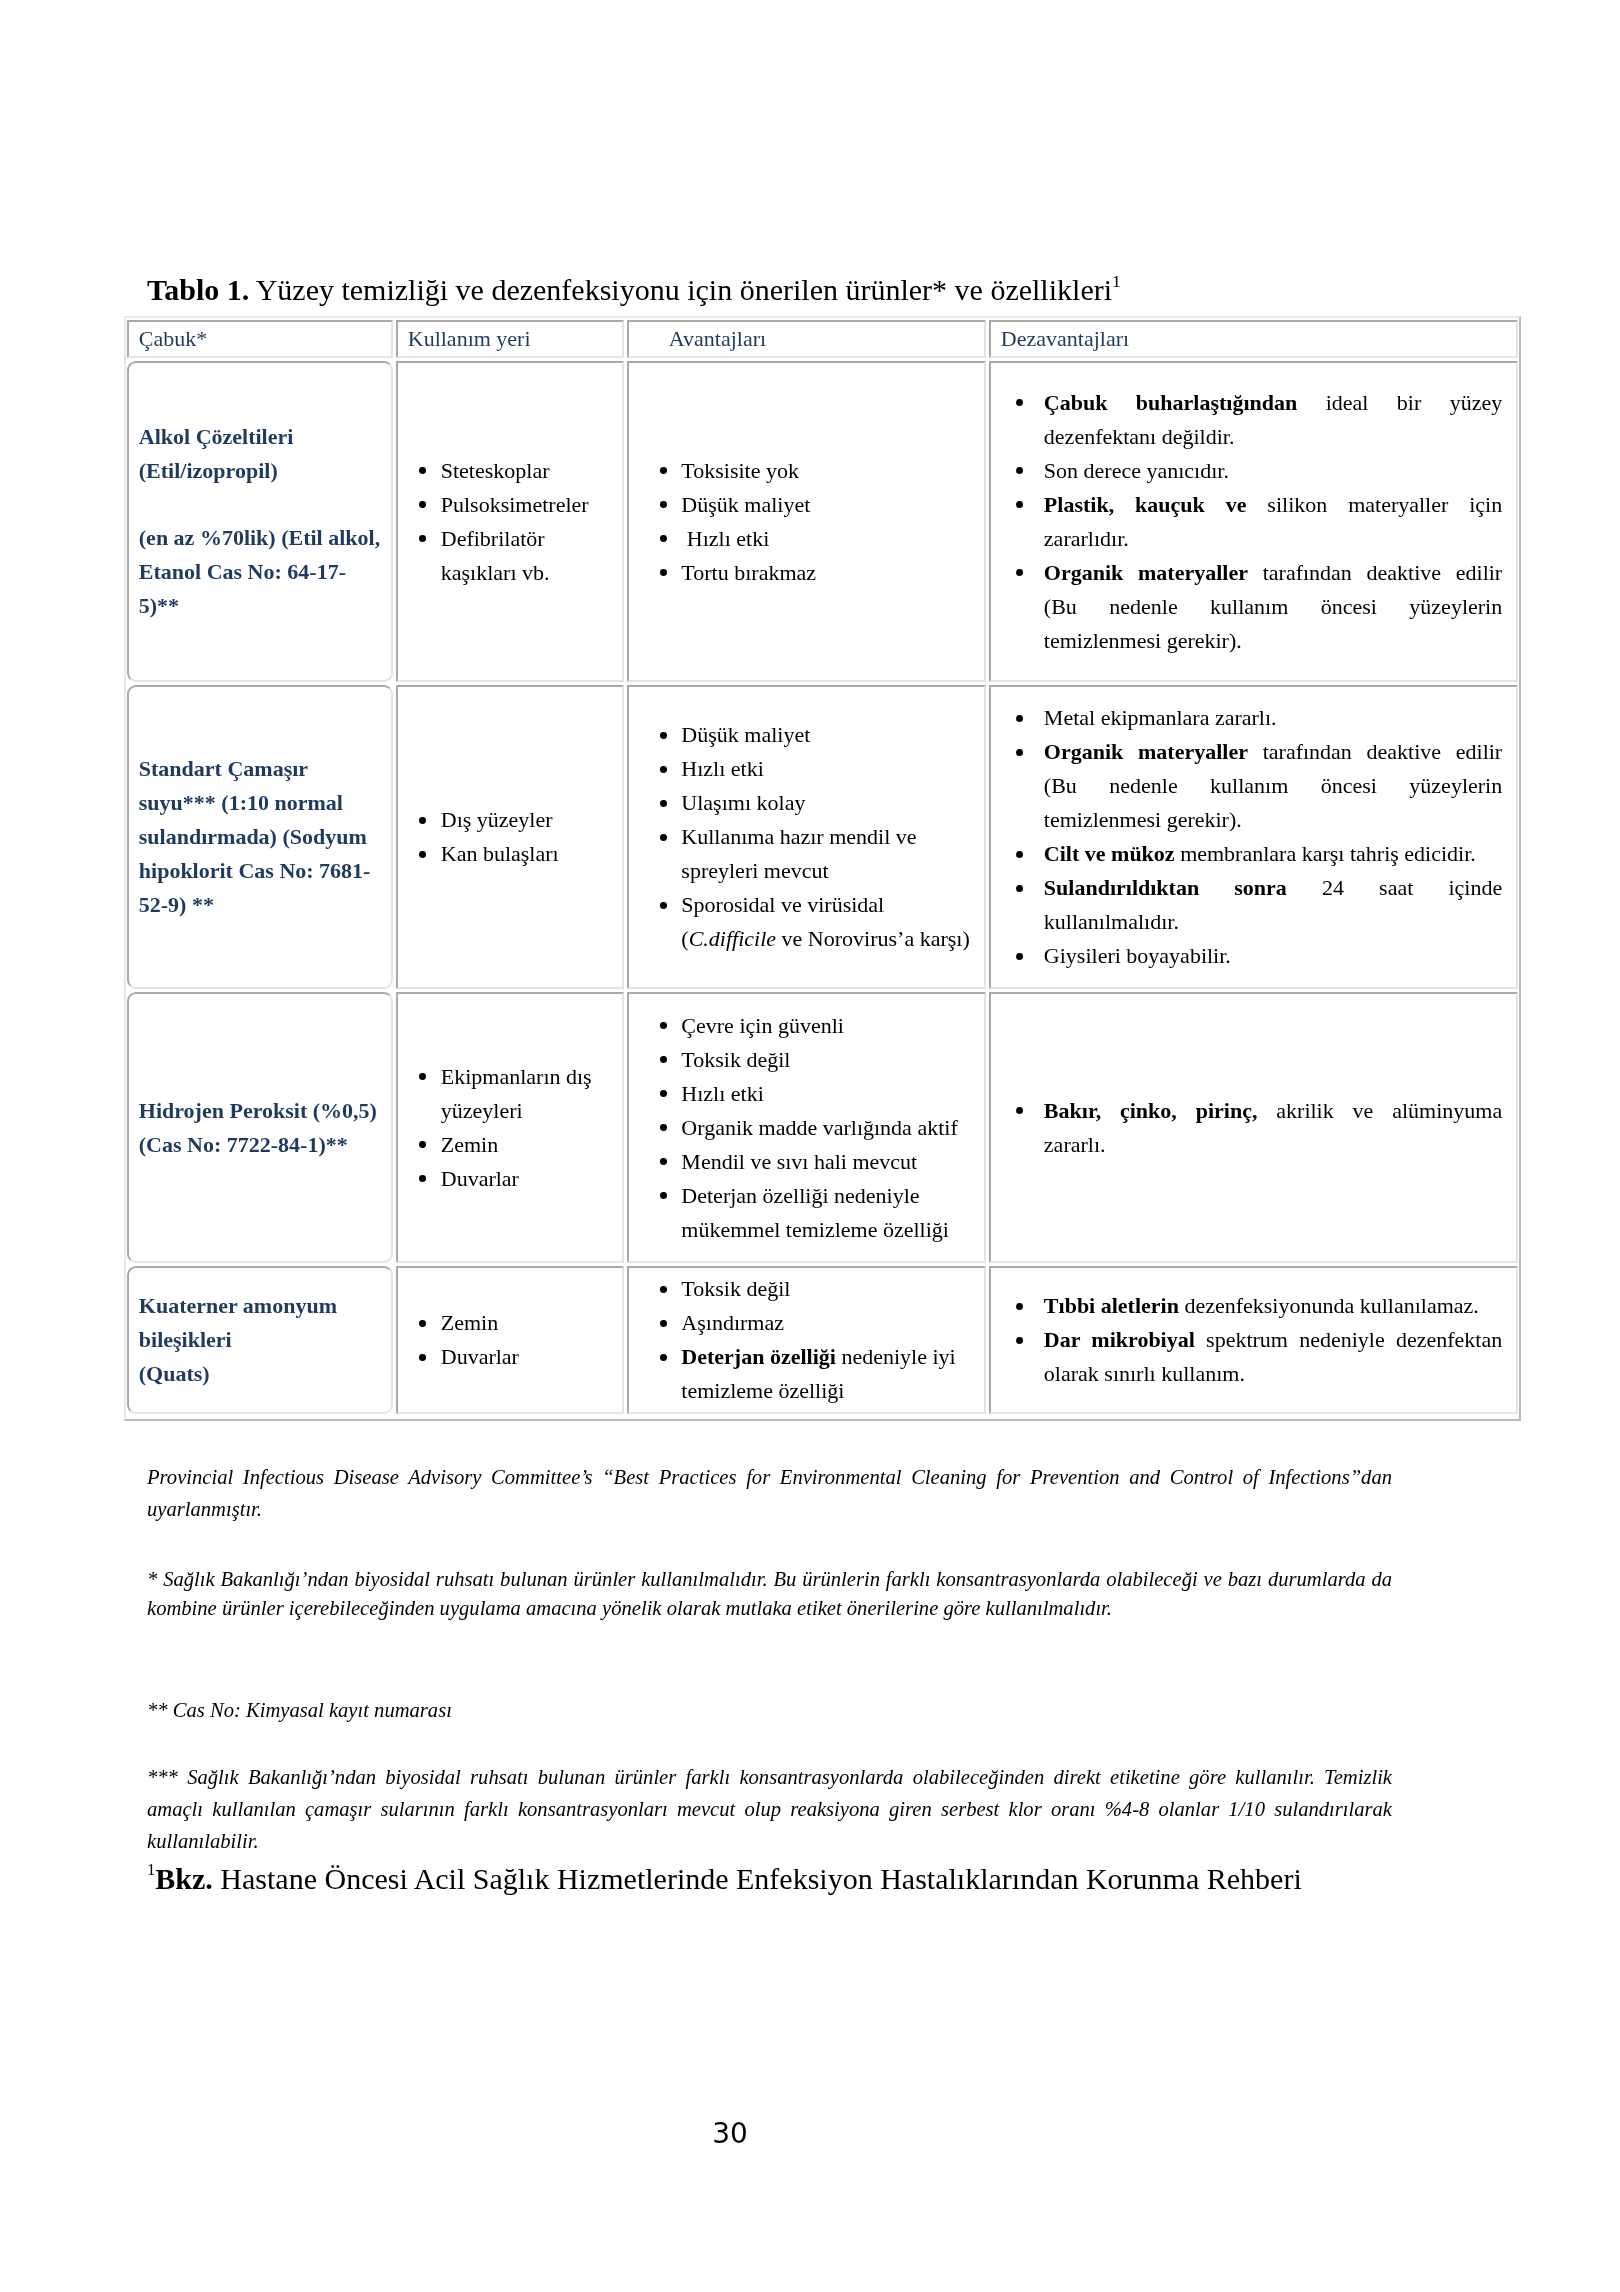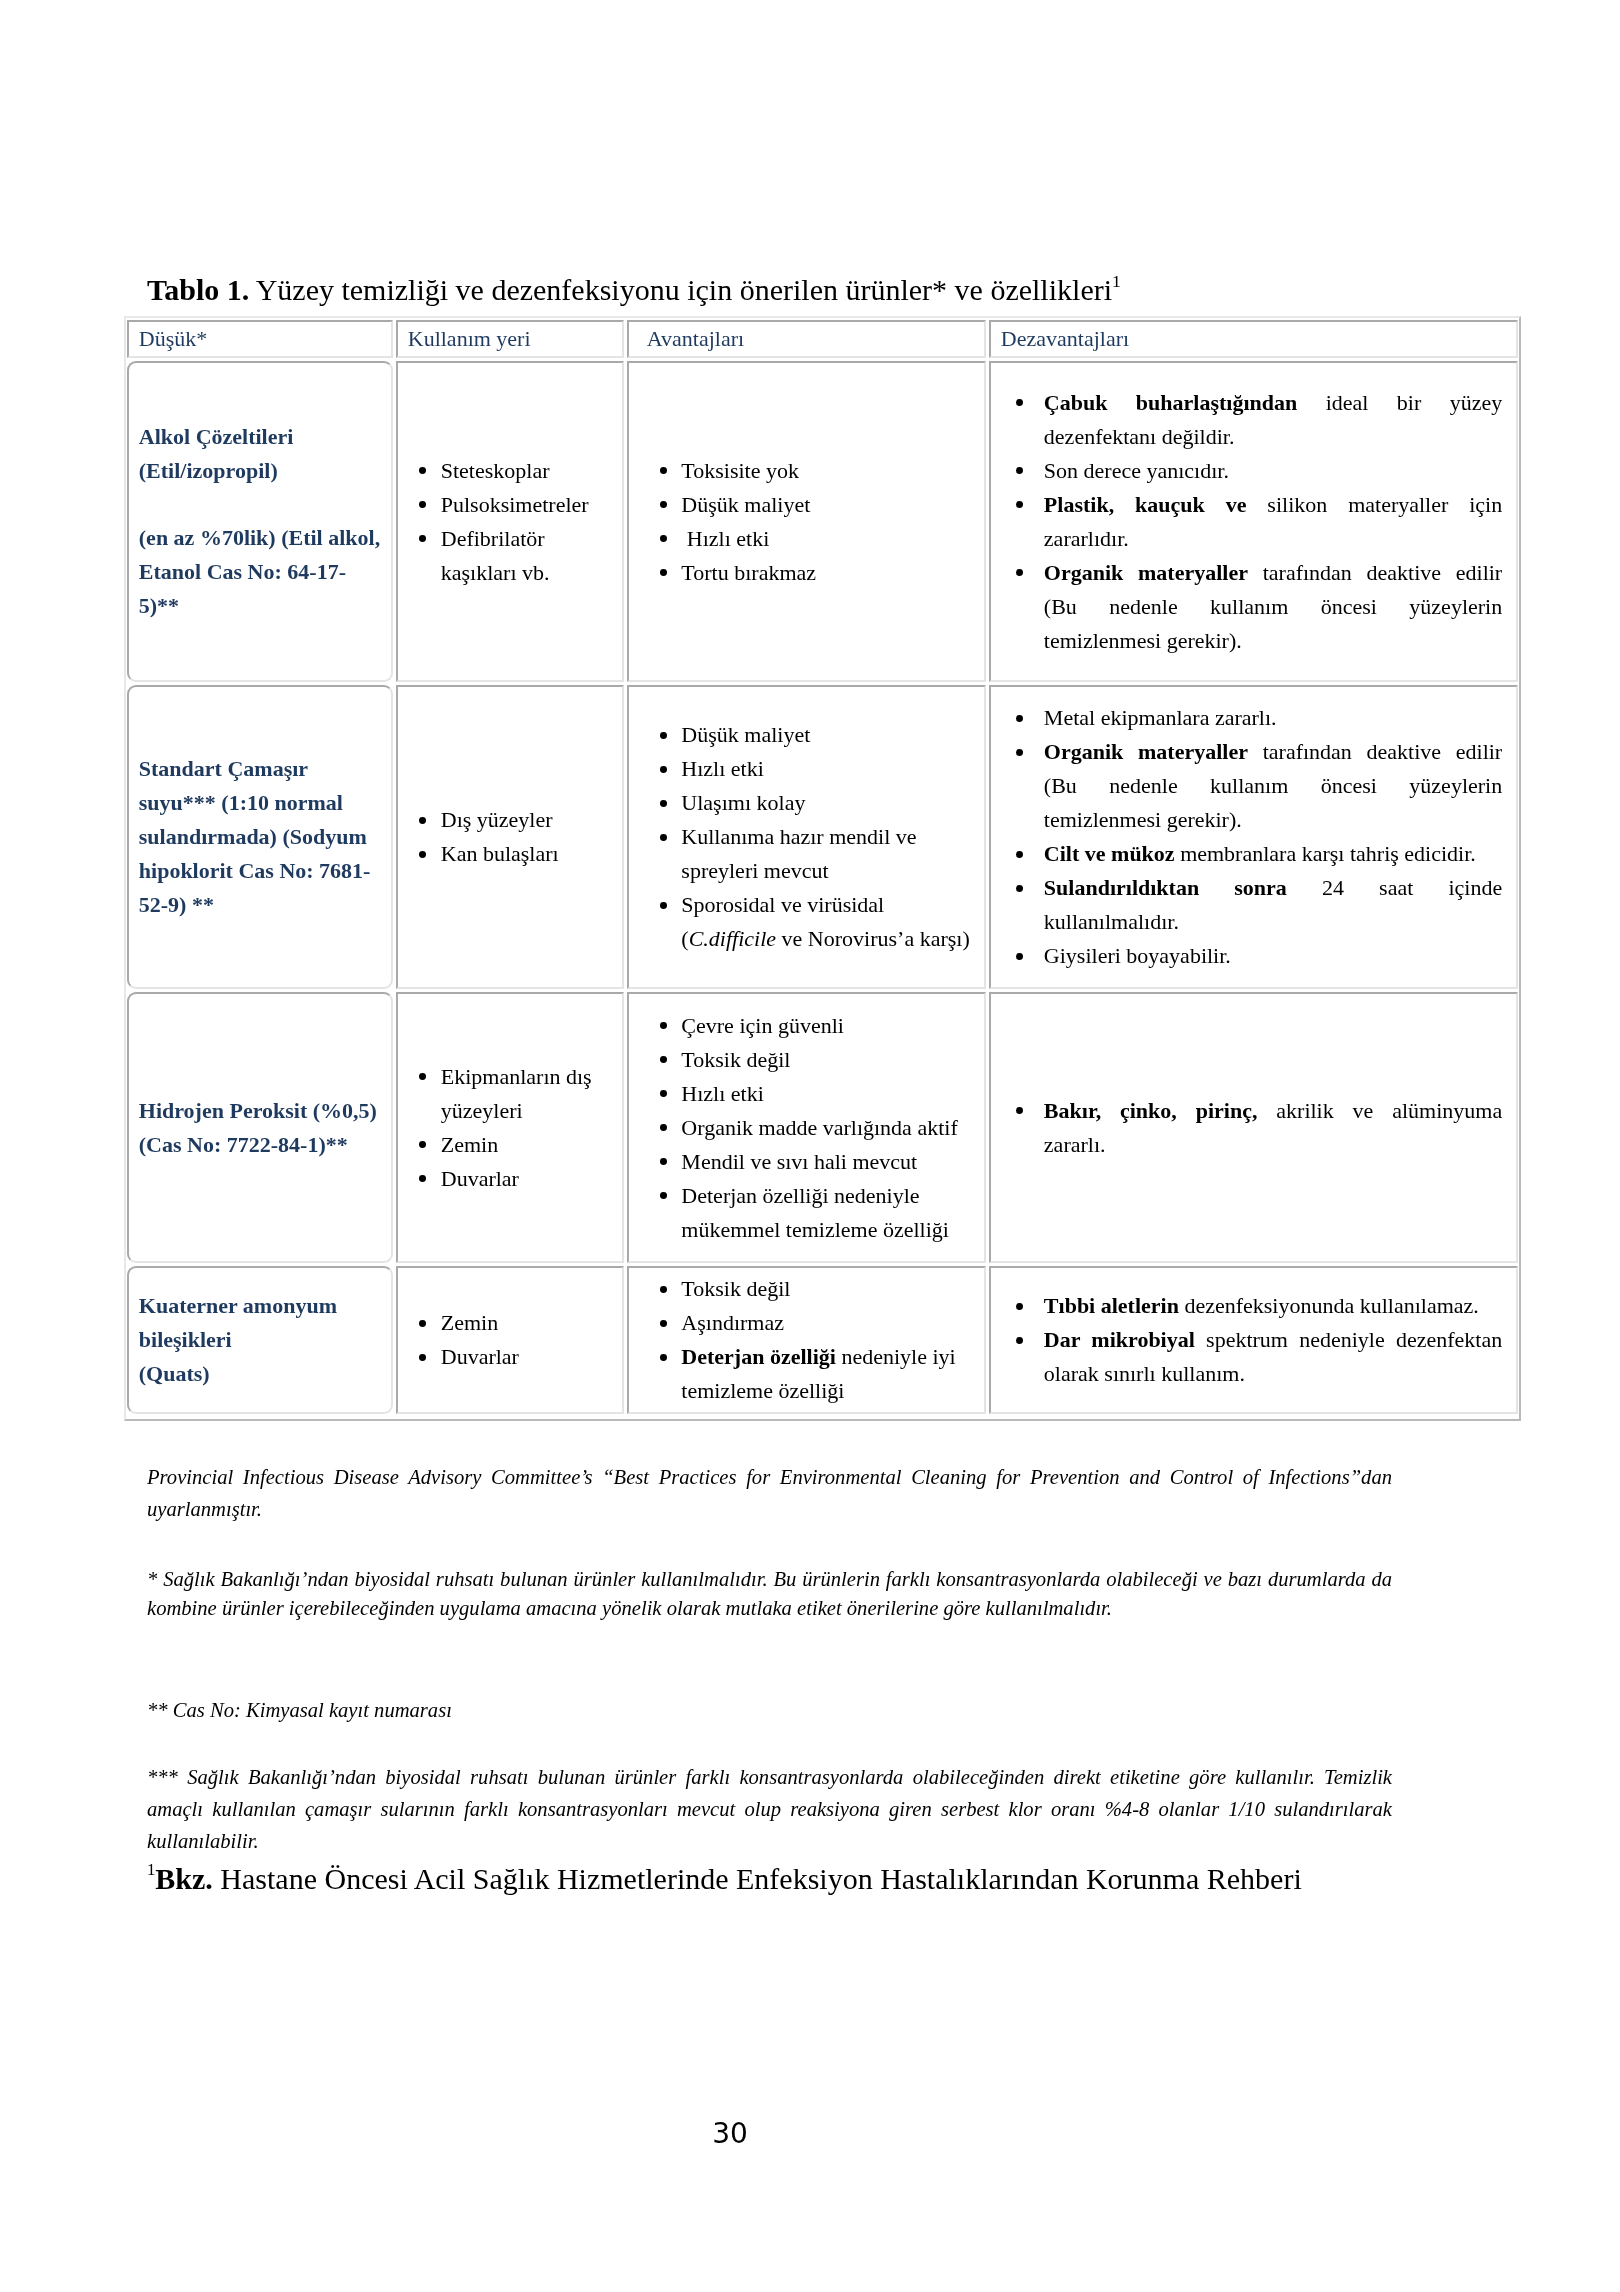--- a/index.html
+++ b/index.html
@@ -44,23 +44,23 @@
 
 <table class="grid">
   <colgroup>
     <col style="width:265px">
       <col style="width:227px">
       <col style="width:358px">
       <col style="width:527px">
   </colgroup>
   <tbody>
       <tr>
-    <td class="hdr">Düşük*</td>
+    <td class="hdr">Çabuk*</td>
     <td class="hdr">Kullanım yeri</td>
-    <td class="hdr" style="padding-left:18px">Avantajları</td>
+    <td class="hdr" style="padding-left:40px">Avantajları</td>
     <td class="hdr">Dezavantajları</td>
   </tr>
 
   <tr style="height:321px">
     <td class="prod">
       <div>Alkol Çözeltileri</div>
       <div>(Etil/izopropil)</div>
       <div class="gap"></div>
       <div>(en az %70lik) (Etil alkol, Etanol Cas No: 64-17-5)**</div>
     </td>

